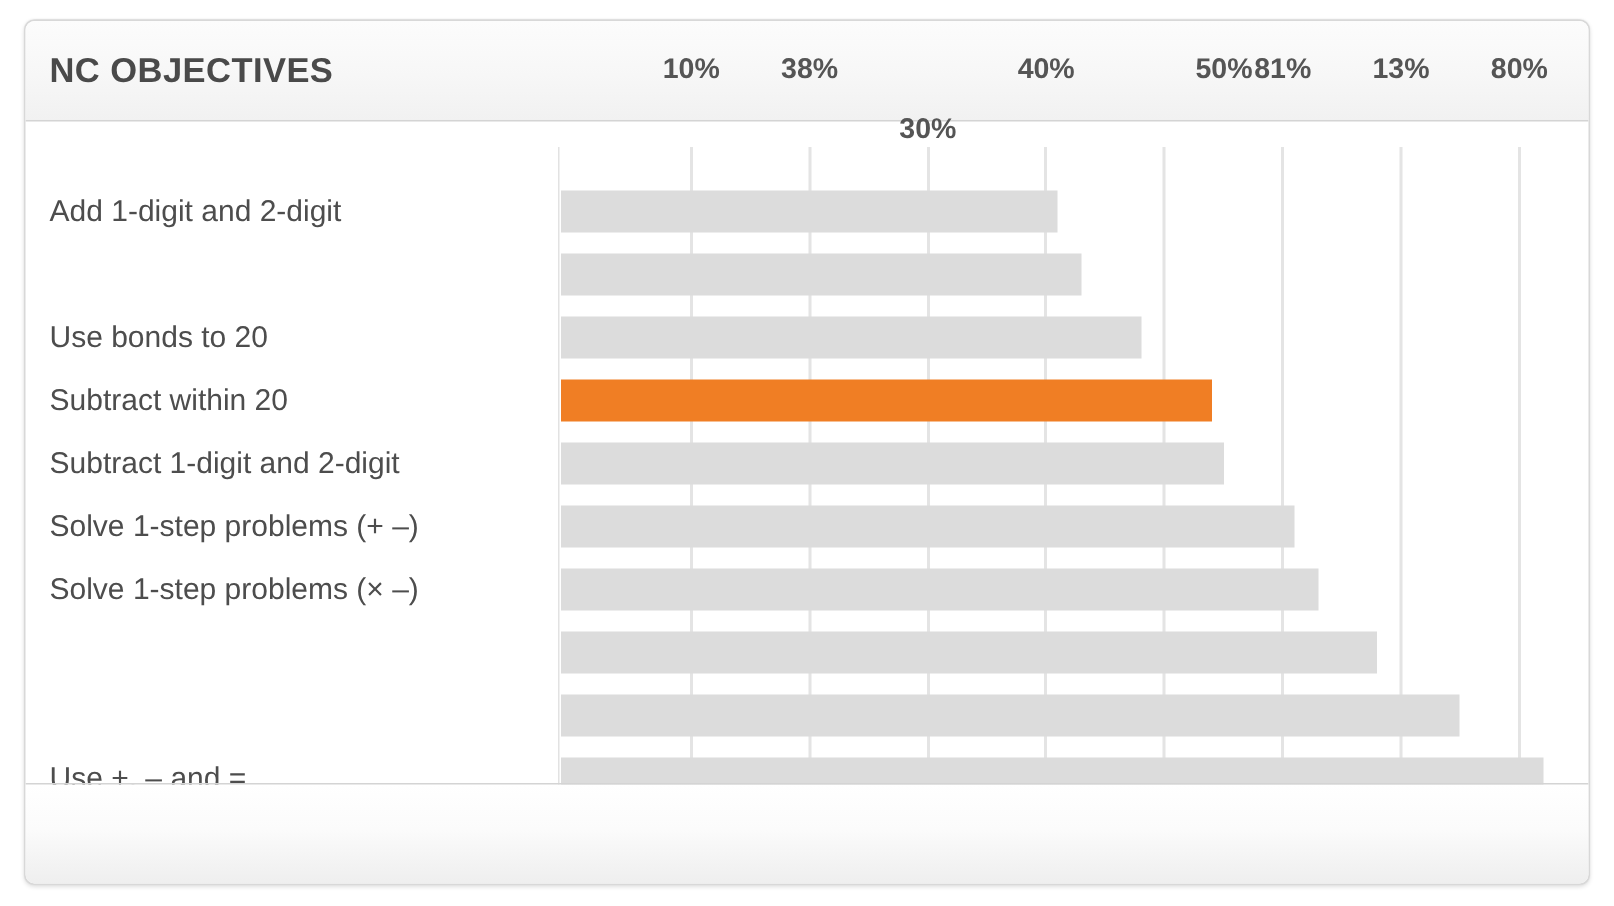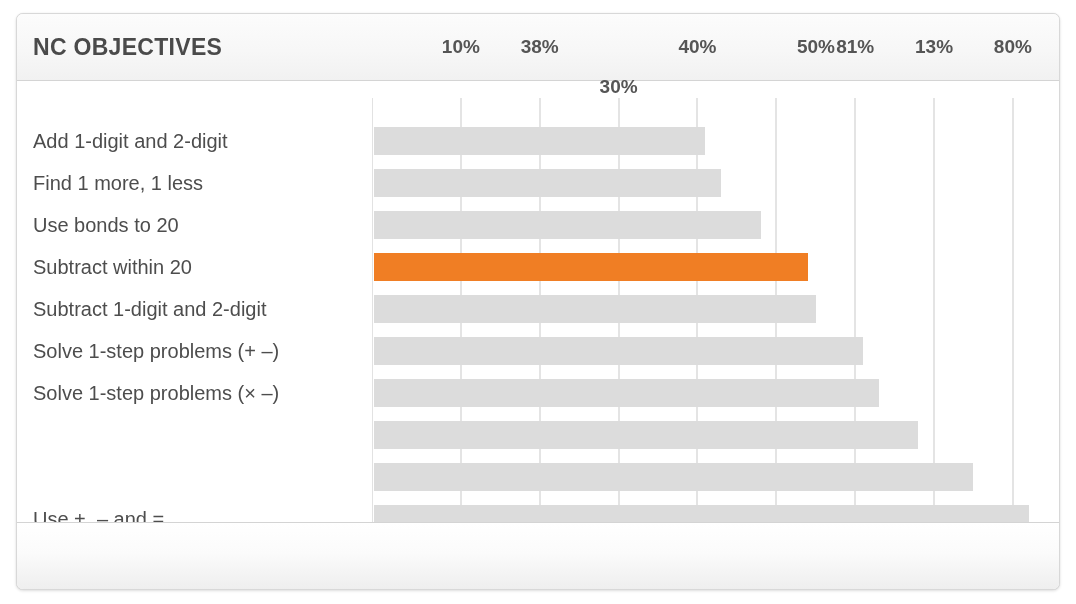--- a/index.html
+++ b/index.html
@@ -137,21 +137,20 @@
         <div class="axis-tick" style="left: 799px;">50%</div>
         <div class="axis-tick" style="left: 838.16px;">81%</div>
         <div class="axis-tick" style="left: 917.02px;">13%</div>
         <div class="axis-tick" style="left: 995.88px; text-align: right;">80%</div>
       </div>
   </div>
 
   <div id="body">
     <div id="labels-col">
         <div class="row-label" style="top: 29px;">Add 1-digit and 2-digit</div>
-        <div class="row-label" style="top: 71px;">Find 1 more, 1 less</div>
         <div class="row-label" style="top: 113px;">Use bonds to 20</div>
         <div class="row-label" style="top: 155px;">Subtract within 20</div>
         <div class="row-label" style="top: 197px;">Subtract 1-digit and 2-digit</div>
         <div class="row-label" style="top: 239px;">Solve 1-step problems (+ –)</div>
         <div class="row-label" style="top: 281px;">Solve 1-step problems (× –)</div>
         <div class="row-label" style="top: 407px;">Use +, – and =</div>
       </div>
     <div id="plot">
       <div id="gridlines">
           <div class="gridline" style="left: 85.86px; background: rgb(228, 228, 228);"></div>

